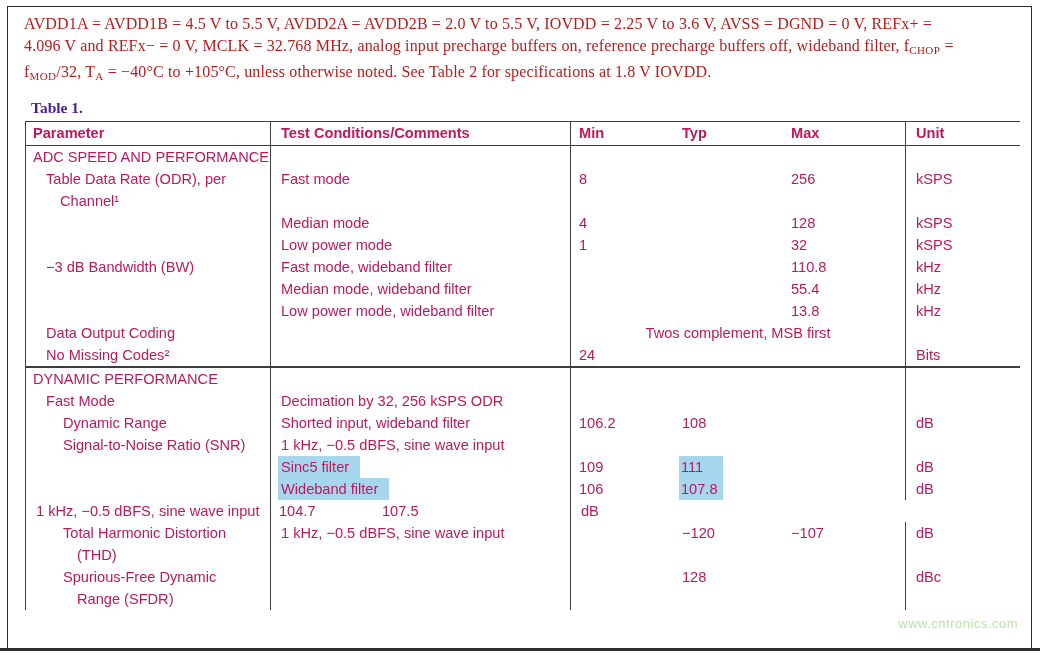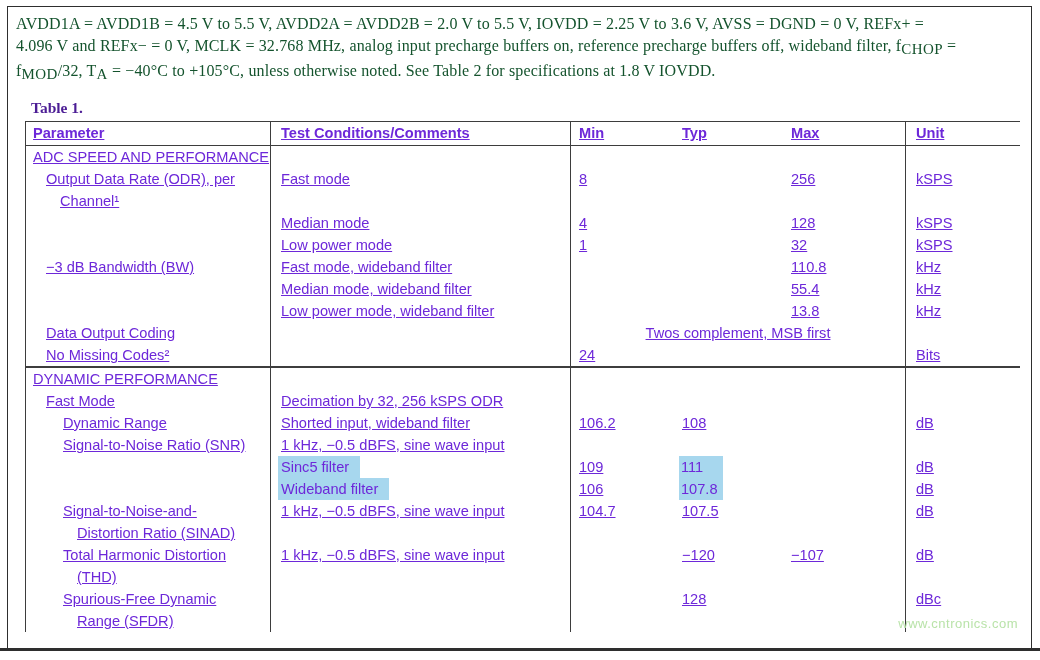--- a/index.html
+++ b/index.html
@@ -10,35 +10,34 @@
     overflow:hidden;
   }
   .frame {
     position:absolute; left:7px; top:6px; right:8px; bottom:10px;
     border:1.5px solid #2e2e2e; border-bottom:none;
   }
   .bottom-rule {
     position:absolute; left:0; right:0; top:648px; height:3px; background:#2e2e2e;
   }
   .note {
-    position:absolute; left:16px; top:13px; width:985px;
+    position:absolute; left:24px; top:13px; width:985px;
     font-family:"Liberation Serif", serif; font-size:16px; line-height:22px;
-    letter-spacing:0.15px; color:#14532d;
+    letter-spacing:0.15px; color:#b91c1c;
   }
   .note-line { white-space:nowrap; }
-  .note .subsc { font-size:15px; vertical-align:-3px; letter-spacing:0.4px; }
+  .note .subsc { font-size:11px; vertical-align:-3px; letter-spacing:0.4px; }
   .table-title {
     position:absolute; left:31px; top:99px;
     font-family:"Liberation Serif", serif; font-weight:bold; font-size:15.5px; color:#4c1d95;
   }
   .spec-table {
     position:absolute; left:25px; top:121px; width:995px;
-    font-size:14.6px; color:#6d28d9;
+    font-size:14.6px; color:#be185d;
     border-left:1px solid var(--line,#3d3d3d);
-    text-decoration:underline;
   }
   .row { display:grid; grid-template-columns:245px 300px 335px 115px; }
   .row > div { line-height:22px; }
   .thead {
     border-top:1.5px solid var(--line,#3d3d3d);
     border-bottom:1.5px solid var(--line,#3d3d3d);
     font-weight:bold;
   }
   .thead > div, .thead .c-vals > div { line-height:23px; }
   .c-param { border-right:1px solid var(--line,#3d3d3d); }
@@ -104,21 +103,21 @@
           <div class="c-cond"></div>
           <div class="c-vals">
             <div class="c-min"></div>
             <div class="c-typ"></div>
             <div class="c-max"></div>
           </div>
           <div class="c-unit"></div>
         </div>
         <div class="row">
           <div class="c-param">
-            <span class="param-line ind1">Output Data Rate (ODR), per</span>
+            <span class="param-line ind1">Table Data Rate (ODR), per</span>
             <span class="param-line ind1b">Channel¹</span>
           </div>
           <div class="c-cond"><span>Fast mode</span></div>
           <div class="c-vals">
             <div class="c-min">8</div>
             <div class="c-typ"></div>
             <div class="c-max">256</div>
           </div>
           <div class="c-unit">kSPS</div>
         </div>
@@ -258,24 +257,20 @@
           <div class="c-param"></div>
           <div class="c-cond"><span class="hl-cond">Wideband filter</span></div>
           <div class="c-vals">
             <div class="c-min">106</div>
             <div class="c-typ"><span class="hl-typ">107.8</span></div>
             <div class="c-max"></div>
           </div>
           <div class="c-unit">dB</div>
         </div>
         <div class="row">
-          <div class="c-param">
-            <span class="param-line ind2">Signal-to-Noise-and-</span>
-            <span class="param-line ind2b">Distortion Ratio (SINAD)</span>
-          </div>
           <div class="c-cond"><span>1 kHz, −0.5 dBFS, sine wave input</span></div>
           <div class="c-vals">
             <div class="c-min">104.7</div>
             <div class="c-typ">107.5</div>
             <div class="c-max"></div>
           </div>
           <div class="c-unit">dB</div>
         </div>
         <div class="row">
           <div class="c-param">

